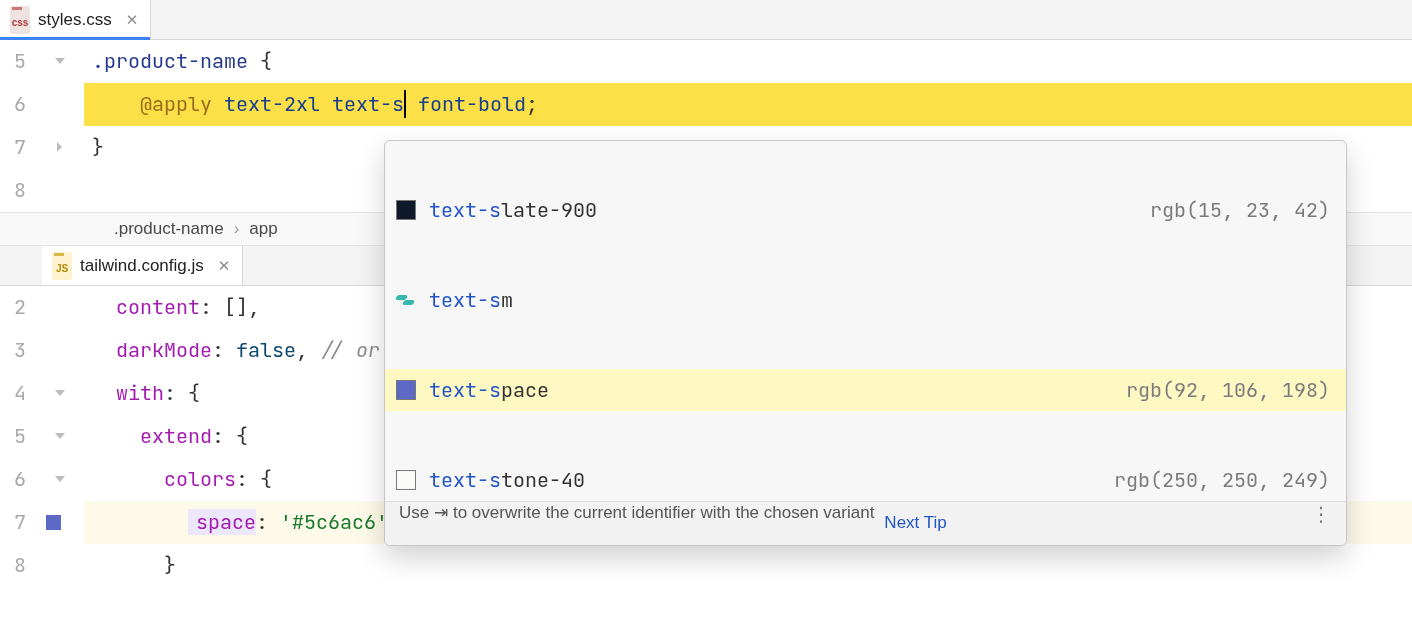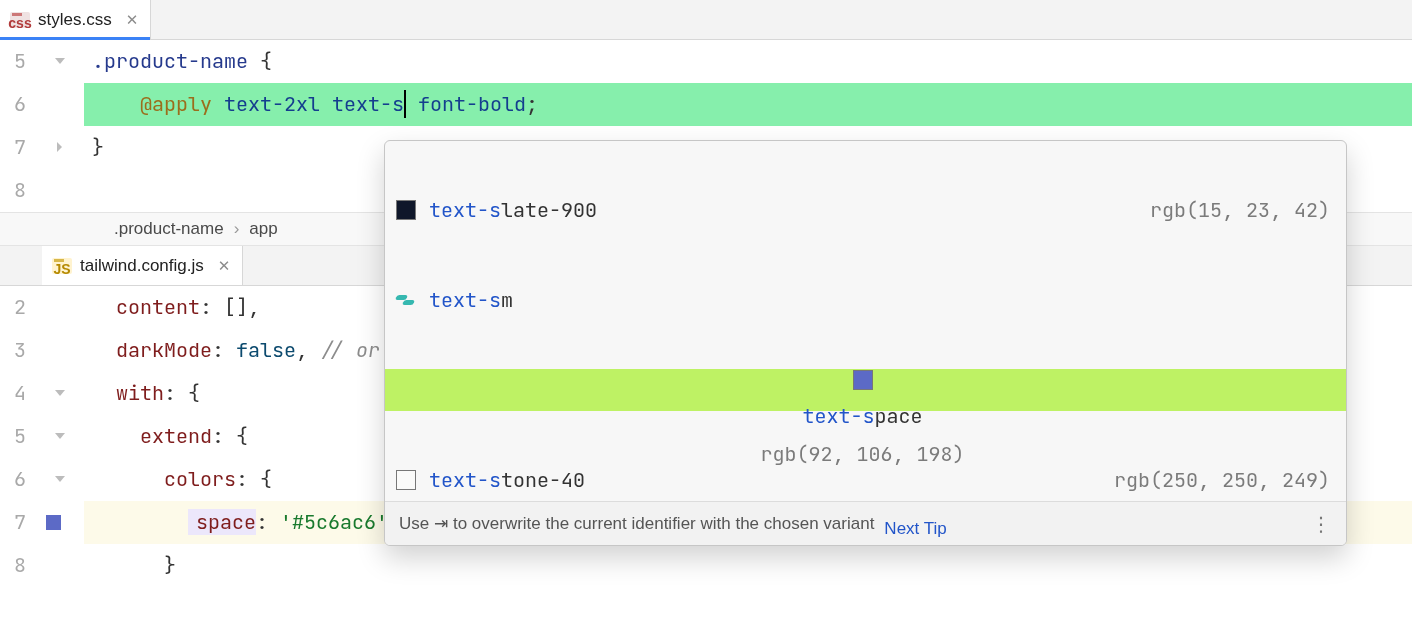--- a/index.html
+++ b/index.html
@@ -39,25 +39,25 @@
     left: 0; right: 0; bottom: -1px;
     height: 3px;
     background: #3b82f6;
   }
   .tab .close {
     color: #8c8c8c;
     font-size: 15px;
     padding-left: 6px;
   }
   .file-icon {
-    width: 20px; height: 16px;
+    width: 20px; height: 28px;
     display: inline-flex;
     align-items: center;
     justify-content: center;
-    font-size: 14px;
+    font-size: 10px;
     font-weight: bold;
     border-radius: 2px;
     position: relative;
   }
   .file-icon.css { background: #efe2e2; color: #b13b3b; }
   .file-icon.css::before { content: ""; position:absolute; left:2px; top:1px; width:10px;height:3px;background:#c77; }
   .file-icon.css span { position: relative; top:3px; }
   .file-icon.js  { background: #fff3cf; color: #b58900; }
   .file-icon.js::before { content:""; position:absolute; left:2px; top:1px; width:10px;height:3px;background:#d8b84a; }
   .file-icon.js span { position: relative; top:3px; }
@@ -111,32 +111,32 @@
     flex: 1;
     position: relative;
     overflow: hidden;
   }
   .line {
     height: 43px;
     line-height: 43px;
     white-space: pre;
     padding-left: 8px;
   }
-  .line.hl { background: #86efac; }
+  .line.hl { background: #fde047; }
   .line.sel { background: #fdfae9; }
 
   
   .c-punc  { color: #333; }
   .c-sel   { color: #263a8d; }
   .c-at    { color: #9b6e1c; }
   .c-class { color: #143e8e; }
   .c-kw    { color: #0c4a6e; }
   .c-cmt   { color: #8c8c8c; font-style: italic; }
   .c-str   { color: #1a7a2e; }
-  .c-prop  { color: #7f1d1d; }
+  .c-prop  { color: #a21caf; }
   .c-space { background: #ece7fb; padding-left: 8px; }
 
   .cursor {
     display:inline-block; width:2px; height:28px;
     background:#000;
     vertical-align:middle;
     margin: 0 0 4px 0;
   }
 
   
@@ -178,36 +178,36 @@
     z-index: 50;
     font-family: "JetBrains Mono", "Consolas", monospace;
   }
   .popup .row {
     display:flex; align-items:center;
     height: 42px;
     padding: 0 16px 0 10px;
     gap: 12px;
     margin-top: 48px;
   }
-  .popup .row.selected { background: #bef264; flex-direction: column; }
+  .popup .row.selected { background: #fef9c3; }
   .popup .row .ico {
     width: 22px; height: 22px;
     display:inline-flex; align-items:center; justify-content:center;
     flex-shrink:0;
   }
   .popup .row .swatch {
     width:20px; height:20px;
     border:1px solid #777;
   }
   .popup .row .label { flex:1; white-space: pre; }
   .popup .row .label .match { color:#2255c9; }
   .popup .row .label .rest  { color:#333; }
   .popup .row .hint { color:#7b7b7b; }
   .popup .footer {
-    display:flex; align-items:center;
+    display:flex; 
     height:44px;
     padding: 0 14px;
     border-top:1px solid #dcdcdc;
     background:#f2f2f2;
     font-family: -apple-system, "Segoe UI", Arial, sans-serif;
     font-size: 17px;
     color:#555;
     gap:10px;
   }
   .popup .footer .link { color:#2255c9;margin-top:11px; }

